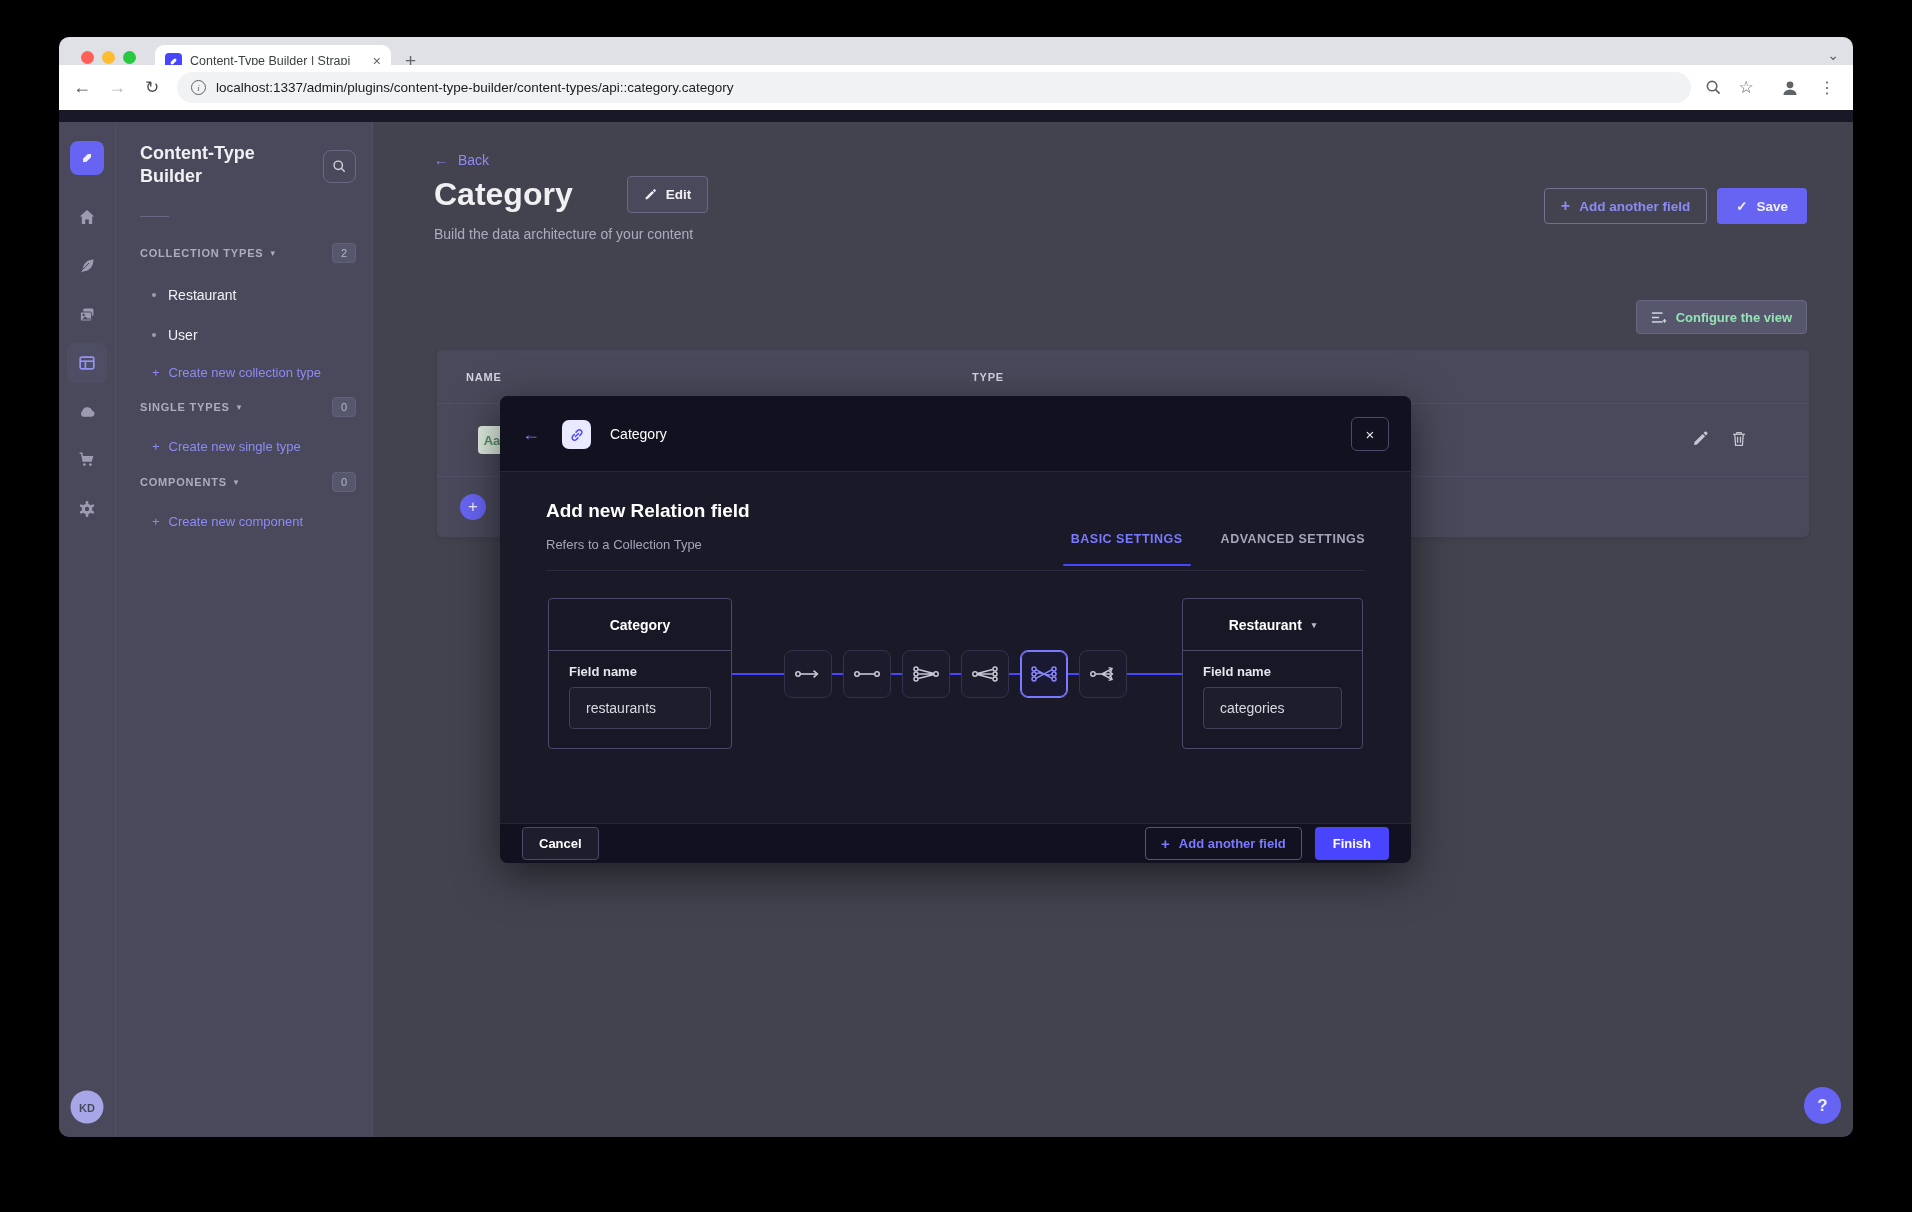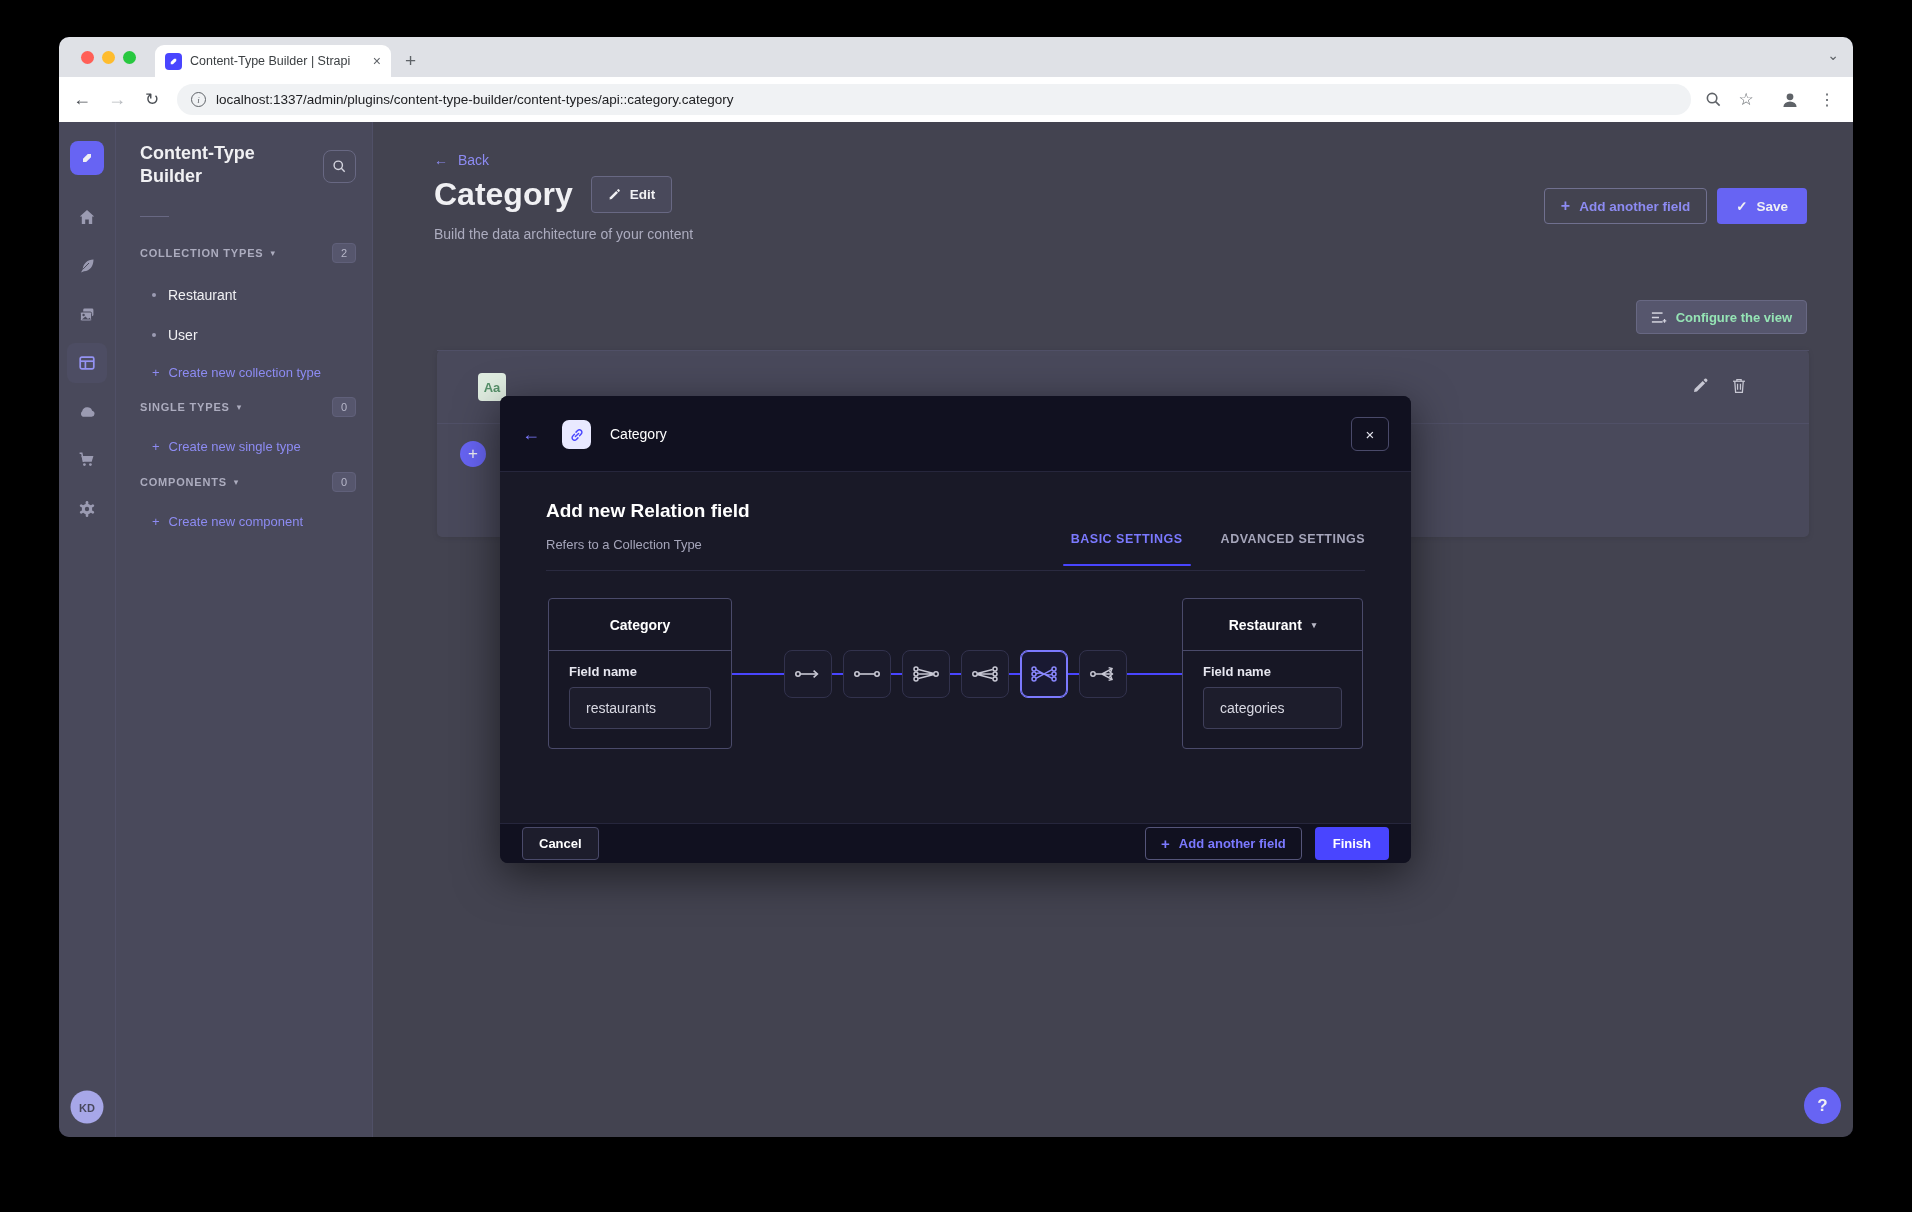--- a/index.html
+++ b/index.html
@@ -1,20 +1,20 @@
 <!DOCTYPE html>
 <html><head>
 <meta charset="utf-8">
 <style>
   * { margin:0; padding:0; box-sizing:border-box; }
   html,body { width:1912px; height:1212px; background:#000; font-family:"Liberation Sans",sans-serif; position:relative; overflow:hidden; }
 
   
   .window { position:absolute; left:59px; top:37px; width:1794px; height:1100px; border-radius:10px; overflow:hidden; background:#181826; }
-  .tabstrip { position:relative; height:40px; background:#dfe1e6; }
+  .tabstrip { position:relative; height:28px; background:#dfe1e6; }
   .dot { position:absolute; top:14px; width:13px; height:13px; border-radius:50%; }
   .tab { position:absolute; left:96px; top:8px; width:236px; height:32px; background:#fff; border-radius:9px 9px 0 0; display:flex; align-items:center; padding:0 10px; gap:8px; }
   .favicon { width:17px; height:17px; border-radius:4px; background:#4945ff; display:flex; align-items:center; justify-content:center; flex:none; }
   .tab-title { flex:1; font-size:12.5px; color:#3c4043; white-space:nowrap; overflow:hidden; }
   .tab-close { font-size:14px; color:#5f6368; cursor:default; }
   .newtab { position:absolute; left:346px; top:13px; font-size:19px; color:#5f6368; }
   .strip-chevron { position:absolute; right:14px; top:10px; font-size:14px; color:#5f6368; }
   .toolbar { position:relative; height:45px; background:#fff; display:flex; align-items:center; }
   .navbtn { position:absolute; top:0; height:45px; display:flex; align-items:center; justify-content:center; width:30px; font-size:18px; }
   .urlpill { position:absolute; left:118px; right:162px; top:7px; height:31px; background:#f0f2f4; border-radius:16px; display:flex; align-items:center; padding:0 14px; gap:10px; }
@@ -43,21 +43,21 @@
   .bullet { width:4px; height:4px; border-radius:50%; background:#8e8ea9; }
   .sn-link { padding-left:12px; display:flex; align-items:center; gap:9px; color:#7b79ff; font-size:13px; }
   .sn-plus { font-size:13px; }
 
   .main { position:absolute; left:314px; top:0; right:0; bottom:0; }
   .back { position:absolute; left:61px; top:30px; color:#7b79ff; font-size:14px; display:flex; align-items:center; gap:10px; }
   .h1row { position:absolute; left:61px; top:54px; display:flex; align-items:center; gap:18px; }
   .h1 { font-size:32px; font-weight:bold; color:#fff; }
   .btn { display:inline-flex; align-items:center; justify-content:center; gap:9px; border-radius:4px; font-size:13.5px; font-weight:600; border:1px solid transparent; }
   .btn-ghost { background:#212134; border-color:#4a4a6a; color:#fff; }
-  .edit-btn { height:37px; padding:0 16px; }
+  .edit-btn { height:37px; padding:0 16px;margin-left:36px; }
   .subtitle { position:absolute; left:61px; top:104px; font-size:14px; color:#a5a5ba; }
   .actions { position:absolute; right:46px; top:66px; display:flex; gap:10px; }
   .btn-outline-p { height:36px; padding:0 16px; background:transparent; border-color:#55557a; color:#7b79ff; }
   .btn-primary { height:36px; padding:0 18px; background:#4945ff; color:#fff; }
   .configure { position:absolute; right:46px; top:178px; height:34px; padding:0 14px; background:#32324d; border-color:#4a4a6a; color:#86efac; font-size:13px; }
 
   .panel { position:absolute; left:64px; right:44px; top:228px; height:187px; background:#212134; border-radius:5px; box-shadow:0 1px 4px rgba(3,3,5,.35); }
   .thead { height:53px; display:flex; align-items:center; }
   .th { font-size:11px; font-weight:bold; letter-spacing:.8px; color:#d9d9e3; }
   .th-name { padding-left:29px; width:535px; }
@@ -292,20 +292,24 @@
         <svg width="16" height="13" viewBox="0 0 18 14" fill="none" stroke="#d9d9e3" stroke-width="1.7">
             <path d="M1 2 H13"></path>
             <path d="M1 7 H9"></path>
             <path d="M1 12 H13"></path>
             <path d="M15.2 8.6 V12.8 M13.2 10.8 H17.2" stroke-width="1.4"></path>
           </svg>
         <span>Configure the view</span>
       </button>
 
       <div class="panel">
+        <div class="thead">
+          <span class="th th-name">NAME</span>
+          <span class="th">TYPE</span>
+        </div>
         <div class="hdiv"></div>
         <div class="trow">
           <span class="type-badge">Aa</span>
           <span class="row-actions">
             <span>
               <svg width="17" height="17" viewBox="0 0 20 20">
                   <path d="M3 14.2 L12.6 4.6 L15.4 7.4 L5.8 17 L2.4 17.6 Z" fill="#c8c8d4"></path>
                   <path d="M13.6 3.6 L15 2.2 a1.4 1.4 0 0 1 2 0 l.8.8 a1.4 1.4 0 0 1 0 2 L16.4 6.4 Z" fill="#c8c8d4"></path>
                 </svg>
             </span>

